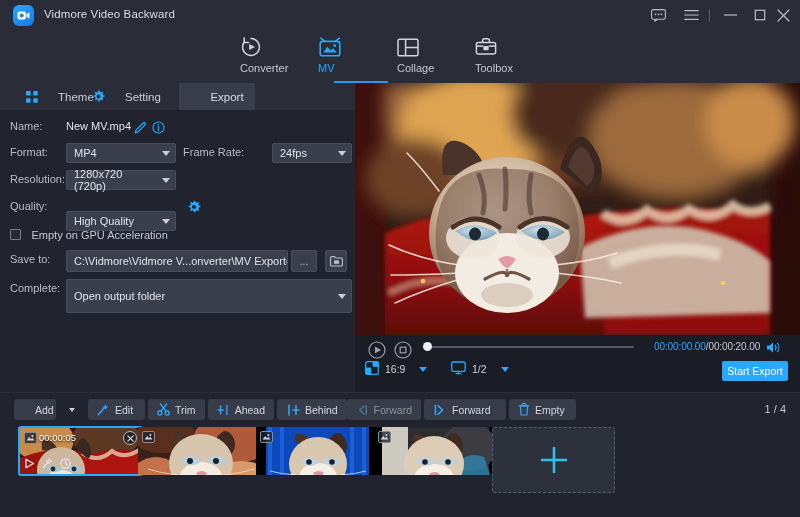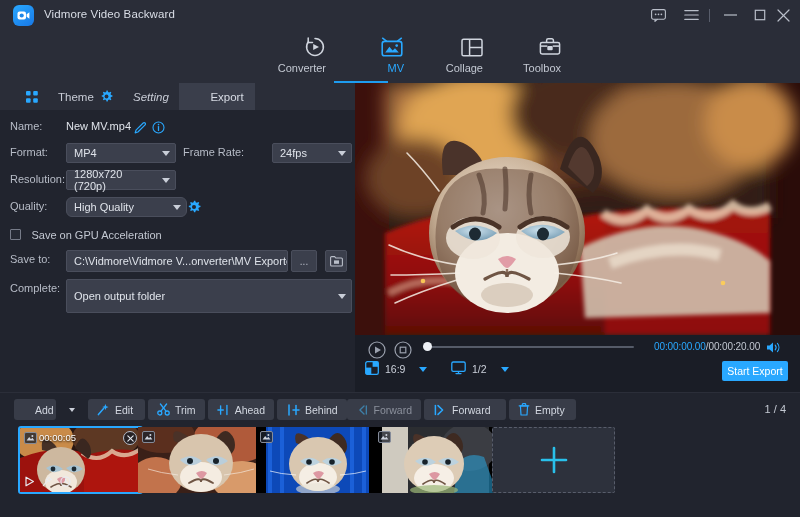--- a/index.html
+++ b/index.html
@@ -46,21 +46,21 @@
   .wc-max    { left: 746px; width: 28px; }
   .wc-close  { left: 770px; width: 26px; }
 
   
   .navbar {
     position: absolute; left: 0; top: 30px; width: 800px; height: 53px;
     background: #2a2d38;
   }
   .navtab {
     position: absolute; top: 0; height: 53px; width: 86px;
-    display: flex; flex-direction: column; align-items: flex-end;
+    display: flex; flex-direction: column; align-items: flex-start;
     padding-top: 5px; cursor: default;
   }
   .navtab .ni { height: 24px; display:flex; align-items:center; }
   .navtab .nl { font-size: 11px; margin-top: 3px; color: #c3c8d2; }
   .navtab.active .nl { color: #29a8ff; }
   .navtab .underline {
     position: absolute; bottom: 0; left: 16px; width: 54px; height: 2px;
     background: #1e9cf0; display: none;
   }
   .navtab.active .underline { display: block; }
@@ -78,21 +78,21 @@
     position: absolute; left: 0; top: 0; width: 355px; height: 27px;
     background: #2a2d38;
   }
   .subtab {
     position: absolute; top: 0; height: 27px;
     display: flex; align-items: center; gap: 20px;
     padding: 0 12px; font-size: 11.5px; color: #c8ccd6; cursor: default;
   }
   .subtab.active { background: #3a3e4b; color: #d8dce5; }
   .st-theme   { left: 14px; }
-  .st-setting { left: 88px; font-style: italic; }
+  .st-setting { left: 80px; }
   .st-export  { left: 179px; width: 76px; justify-content:center; }
 
   .form { position: absolute; left: 0; top: 27px; width: 355px; }
   .row { position: absolute; left: 0; width: 355px; height: 22px; }
   .lbl {
     position: absolute; left: 10px; top: 3px;
     font-size: 11px; color: #b7bcc7;
   }
   .val-name {
     position: absolute; left: 66px; top: 3px;
@@ -217,21 +217,21 @@
   .tbtn.dim { color: #8b909c; }
   .tbtn svg { display: block; }
   .pagecount {
     position: absolute; right: 14px; top: 10px;
     font-size: 11px; color: #c3c8d2;
   }
 
   
   .thumbs { position: absolute; left: 0; top: 34px; width: 800px; height: 88px; }
   .thumb {
-    position: absolute; top: 0; width: 123px; height: 66px;
+    position: absolute; top: 0; width: 123px; height: 48px;
     background: #7f1d1d; overflow: hidden; cursor: default;
   }
   .thumb.sel { outline: 2px solid #29a8ff; outline-offset: -1px; }
   .thumb .img { position:absolute; left:0; top:0; width:123px; height:66px; }
   .badge-img {
     position: absolute; left: 4px; top: 4px; width: 13px; height: 12px;
     background: rgba(30,34,44,.78); border: 1px solid #848b99; border-radius: 2px;
     display:flex; align-items:center; justify-content:center;
   }
   .dur {
@@ -428,35 +428,35 @@
       <div class="row" style="top:60px;">
         <span class="lbl">Resolution:</span>
         <div class="sel" style="left:66px; top:0; width:110px;">
           <span>1280x720 (720p)</span>
           <span class="car"></span>
         </div>
       </div>
 
       <div class="row" style="top:87px;">
         <span class="lbl">Quality:</span>
-        <div class="sel" style="left:66px; top:0; width:121px;border-radius:6px;">
+        <div class="sel" style="left:66px; top:14px; width:110px;">
           <span>High Quality</span>
           <span class="car"></span>
         </div>
         <span class="icon-btn" style="left:185px; top:1px;">
           <svg width="14" height="14" viewBox="0 0 13 13">
             <path d="M6.5 0.6 l1.2 0 .35 1.5 1.15.48 1.3-.82.85.85-.82 1.3.48 1.15 1.5.35v1.2l-1.5.35-.48 1.15.82 1.3-.85.85-1.3-.82-1.15.48-.35 1.5h-1.2l-.35-1.5-1.15-.48-1.3.82-.85-.85.82-1.3-.48-1.15-1.5-.35v-1.2l1.5-.35.48-1.15-.82-1.3.85-.85 1.3.82 1.15-.48z" fill="#29a8ff"></path>
             <circle cx="6.5" cy="6.5" r="1.9" fill="#21242e"></circle>
           </svg>
         </span>
       </div>
 
       <div class="chkrow" style="top:115px;">
         <span class="chk"></span>
-        <span class="chklbl">Save on GPU Acceleration</span>
+        <span class="chklbl">Empty on GPU Acceleration</span>
       </div>
 
       <div class="row" style="top:140px;">
         <span class="lbl">Save to:</span>
         <div class="pathbox" style="left:66px; top:0; width:222px;">
           <span>C:\Vidmore\Vidmore V...onverter\MV Exported</span>
         </div>
         <div class="sqbtn" style="left:291px; top:0; width:26px;">
           <span>...</span>
         </div>

